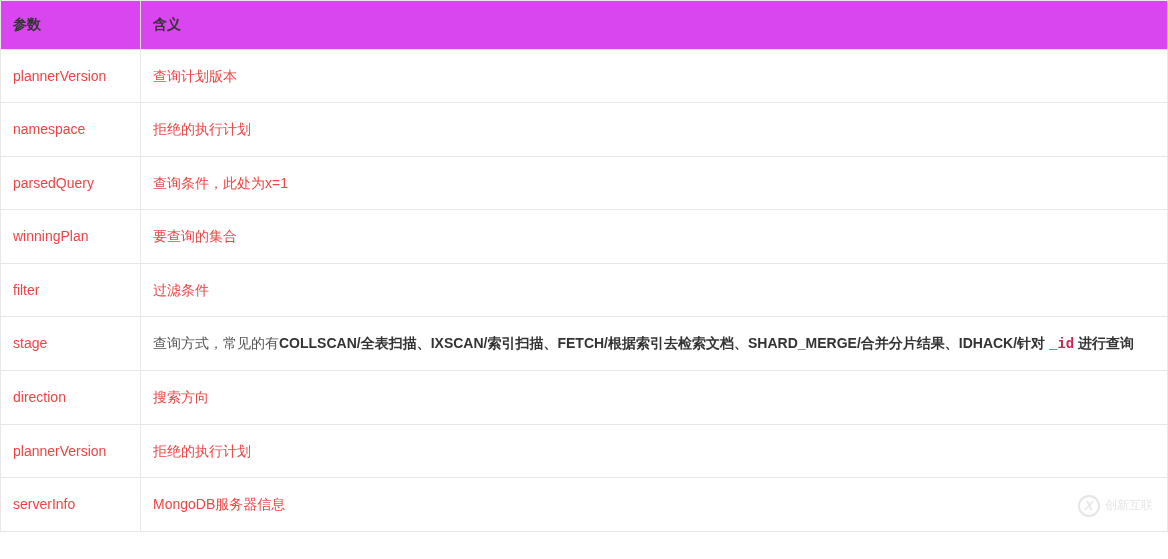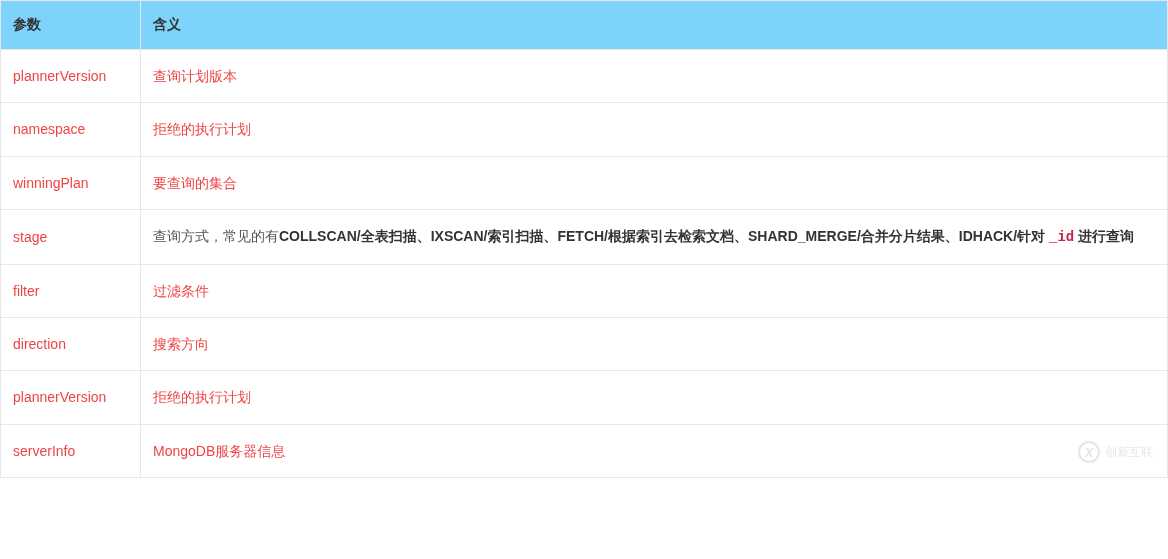--- a/index.html
+++ b/index.html
@@ -19,21 +19,21 @@
       border-collapse: collapse;
       table-layout: fixed;
     }
     th, td {
       text-align: left;
       padding: 15px 12px;
       border: 1px solid #e7e7e7;
       vertical-align: middle;
     }
     th {
-      background-color: #7dd3fc;
+      background-color: #d946ef;
       font-weight: 600;
       color: #333;
     }
     td {
       color: #ef4444;
       line-height: 1.6;
     }
     col.param-col {
       width: 140px;
     }
@@ -91,30 +91,34 @@
   <tbody>
     <tr>
       <td>plannerVersion</td>
       <td>查询计划版本</td>
     </tr>
     <tr>
       <td>namespace</td>
       <td>拒绝的执行计划</td>
     </tr>
     <tr>
+      <td>parsedQuery</td>
+      <td>查询条件，此处为x=1</td>
+    </tr>
+    <tr>
       <td>winningPlan</td>
       <td>要查询的集合</td>
     </tr>
     <tr>
+      <td>filter</td>
+      <td>过滤条件</td>
+    </tr>
+    <tr>
       <td>stage</td>
       <td class="stage-cell"><span>查询方式，常见的有</span><span class="bold-text">COLLSCAN/全表扫描、IXSCAN/索引扫描、FETCH/根据索引去检索文档、SHARD_MERGE/合并分片结果、IDHACK/针对 </span><span class="code-id">_id</span><span class="bold-text"> 进行查询</span></td>
-    </tr>
-    <tr>
-      <td>filter</td>
-      <td>过滤条件</td>
     </tr>
     <tr>
       <td>direction</td>
       <td>搜索方向</td>
     </tr>
     <tr>
       <td>plannerVersion</td>
       <td>拒绝的执行计划</td>
     </tr>
     <tr>

